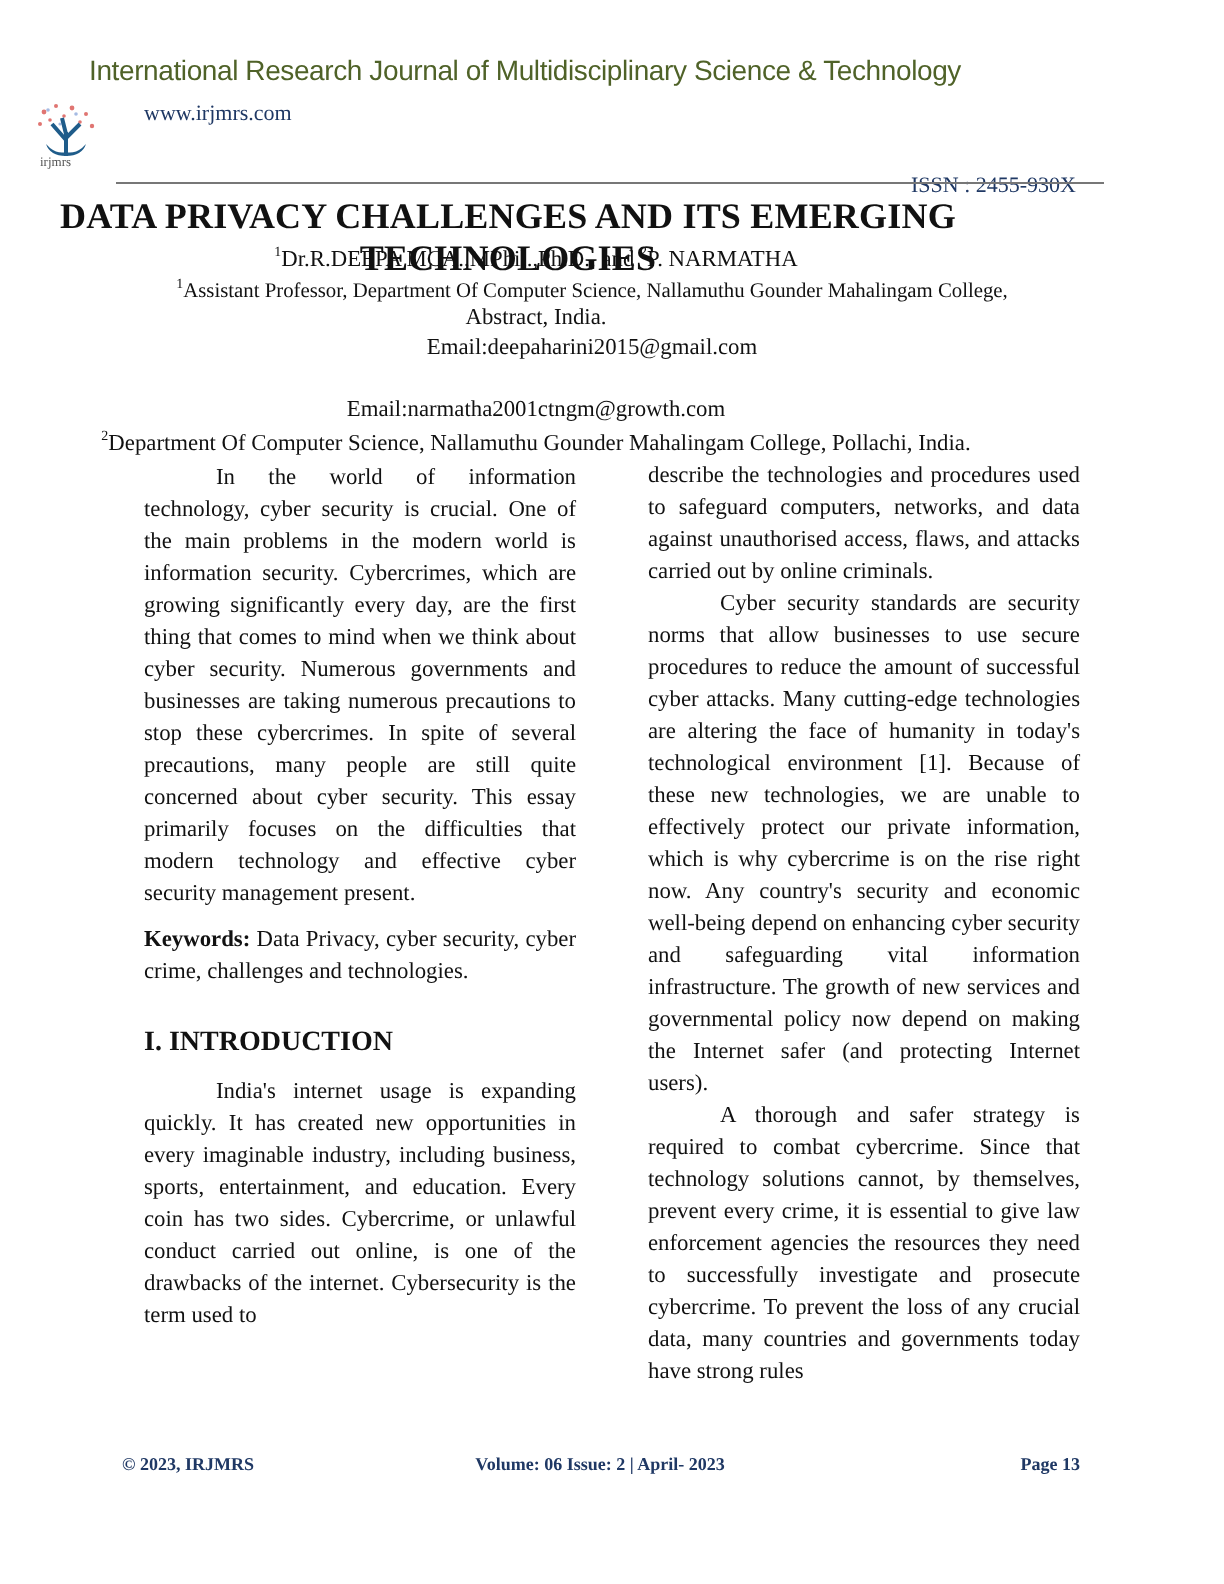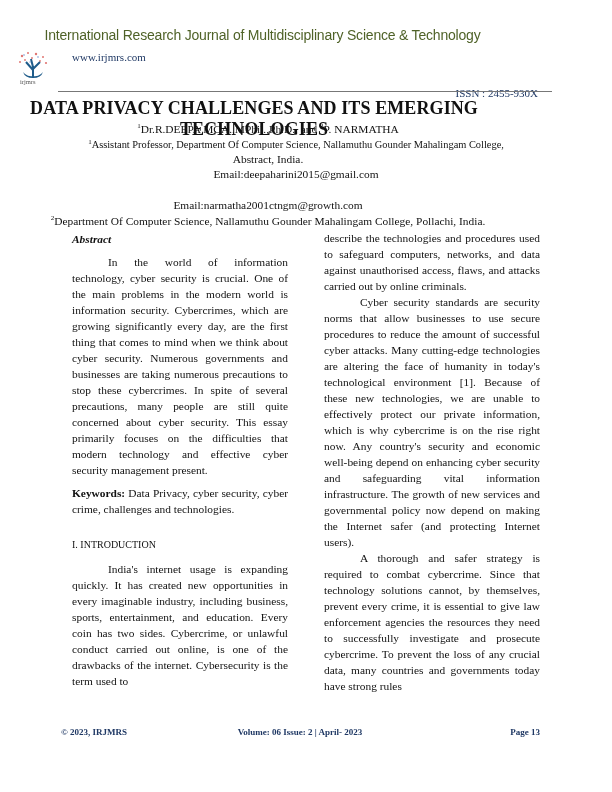--- a/index.html
+++ b/index.html
@@ -17,21 +17,21 @@
     .center-line { position: absolute; left: 0; width: 536px; text-align: center; font-size: 11.4px; }
     .center-line sup { font-size: 7px; }
     .column { position: absolute; top: 231px; width: 216px; font-size: 11.4px; line-height: 16px; text-align: justify; }
     .col-left { left: 72px; }
     .col-right { left: 324px; top: 230px; }
     .column p { margin: 0; }
     .indent { text-indent: 36px; }
     .abstract-heading { font-style: italic; font-weight: bold; margin-bottom: 7px !important; }
     .keywords { margin-top: 7px !important; }
     .kw-label { font-weight: bold; margin-top: 34px; }
-    .section-heading { font-weight: normal; margin-top: 20px !important; margin-bottom: 8px !important; font-size: 10px; }
+    .section-heading { font-weight: bold; margin-top: 20px !important; margin-bottom: 8px !important; font-size: 14px; }
     .footer { position: absolute; top: 727px; font-family: "Liberation Serif", serif; font-weight: bold;
            font-size: 9px; color: #1f3864; }
     .footer-left { left: 61px; }
     .footer-center { left: 0; width: 612px; text-align: center; margin-left: -6px; }
     .footer-right { right: 72px; }
   </style>
 </head>
 <body>
 
 <div class="journal-title">International Research Journal of Multidisciplinary Science &amp; Technology</div>
@@ -71,21 +71,20 @@
   <sup>1</sup><span>Assistant Professor, Department Of Computer Science, Nallamuthu Gounder Mahalingam College,</span>
 </div>
 <div class="center-line" style="top:153px;">Abstract, India.</div>
 <div class="center-line" style="top:168px;padding-left:28px;">Email:deepaharini2015@gmail.com</div>
 <div class="center-line" style="top:183px;margin-top:31px;">
   <sup>2</sup><span>Department Of Computer Science, Nallamuthu Gounder Mahalingam College, Pollachi, India.</span>
 </div>
 <div class="center-line" style="top:199px;">Email:narmatha2001ctngm@growth.com</div>
 
 <div class="column col-left">
-  <p class="abstract-heading">Abstract</p>
   <p class="indent">In the world of information technology, cyber security is crucial. One of the main problems in the modern world is information security. Cybercrimes, which are growing significantly every day, are the first thing that comes to mind when we think about cyber security. Numerous governments and businesses are taking numerous precautions to stop these cybercrimes. In spite of several precautions, many people are still quite concerned about cyber security. This essay primarily focuses on the difficulties that modern technology and effective cyber security management present.</p>
   <p class="keywords"><span class="kw-label">Keywords:</span><span> Data Privacy, cyber security, cyber crime, challenges and technologies.</span></p>
   <p class="section-heading">I. INTRODUCTION</p>
   <p class="indent">India's internet usage is expanding quickly. It has created new opportunities in every imaginable industry, including business, sports, entertainment, and education. Every coin has two sides. Cybercrime, or unlawful conduct carried out online, is one of the drawbacks of the internet. Cybersecurity is the term used to</p>
 </div>
 
 <div class="column col-right">
   <p>describe the technologies and procedures used to safeguard computers, networks, and data against unauthorised access, flaws, and attacks carried out by online criminals.</p>
   <p class="indent">Cyber security standards are security norms that allow businesses to use secure procedures to reduce the amount of successful cyber attacks. Many cutting-edge technologies are altering the face of humanity in today's technological environment [1]. Because of these new technologies, we are unable to effectively protect our private information, which is why cybercrime is on the rise right now. Any country's security and economic well-being depend on enhancing cyber security and safeguarding vital information infrastructure. The growth of new services and governmental policy now depend on making the Internet safer (and protecting Internet users).</p>
   <p class="indent">A thorough and safer strategy is required to combat cybercrime. Since that technology solutions cannot, by themselves, prevent every crime, it is essential to give law enforcement agencies the resources they need to successfully investigate and prosecute cybercrime. To prevent the loss of any crucial data, many countries and governments today have strong rules</p>

